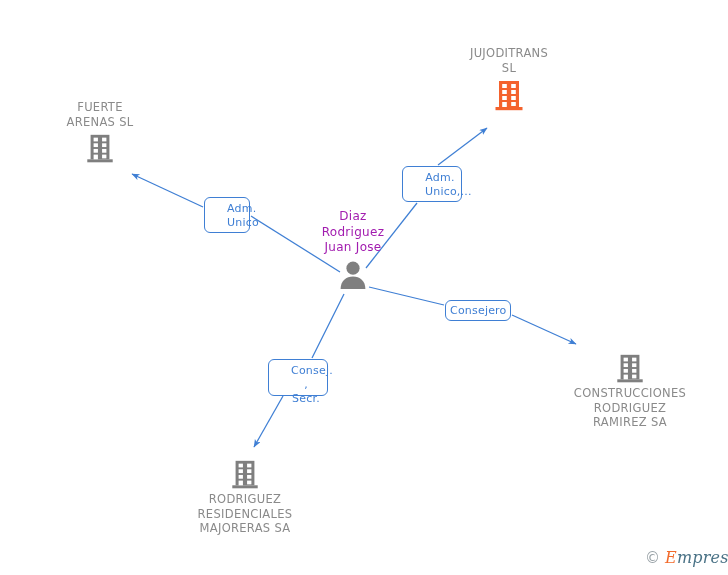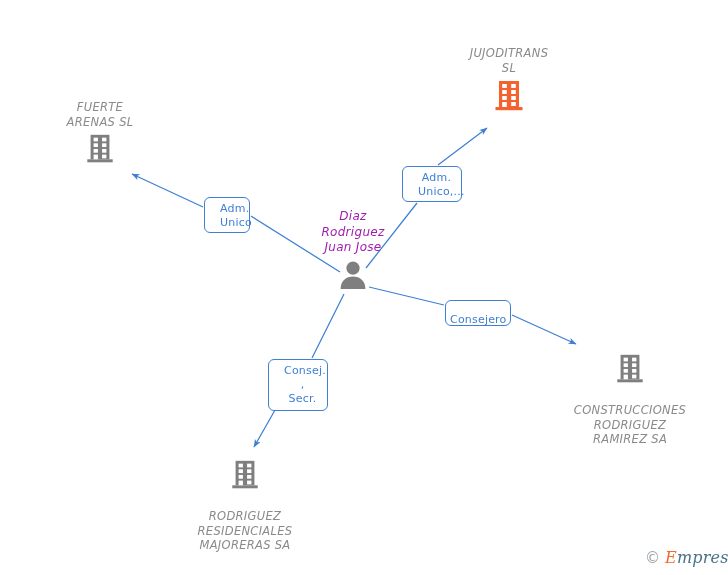--- a/index.html
+++ b/index.html
@@ -30,45 +30,44 @@
     margin-left: -75px;
     text-align: center;
     color: #8a8a8a;
     font-size: 11.5px;
     line-height: 14.6px;
     letter-spacing: 0.3px;
   }
   .node .caption {
     display: block;
     white-space: pre-line;
-    font-style: italic;
   }
   .node.company-above .caption { margin-bottom: 3px; }
-  .node.company-below .caption { margin-top: 19px; }
+  .node.company-below .caption { margin-top: 2px; }
   .node .glyph {
     display: block;
     line-height: 0;
   }
   .node svg { display: inline-block; }
   .person-caption {
     color: #a21caf;
     font-size: 12px;
     line-height: 15.5px;
   }
   .edge-label {
     position: absolute;
     box-sizing: border-box;
     border: 1.3px solid #3f7fd4;
     border-radius: 6px;
     background: #ffffff;
     color: #3f7fd4;
     font-size: 11px;
     line-height: 14px;
     text-align: center;
-    padding: 4px 6px 5px 15px;
+    padding: 4px 6px 5px 22px;
     white-space: pre-line;
     letter-spacing: 0.2px;
   }
   #watermark {
     position: absolute;
     left: 645px;
     top: 550px;
     display: flex;
     align-items: center;
     gap: 5px;
@@ -214,23 +213,23 @@
 RESIDENCIALES
 MAJORERAS SA</span>
   </div>
 
   <div class="edge-label" style="left:204px; top:197px; width:46px; height:36px;">Adm.
 Unico</div>
 
   <div class="edge-label" style="left:402px; top:166px; width:60px; height:36px;">Adm.
 Unico,...</div>
 
-  <div class="edge-label" style="left:445px; top:300px; width:66px; height:21px; padding:12px 4px;">Consejero</div>
-
-  <div class="edge-label" style="left:268px; top:359px; width:60px; height:52px;">Consej. ,
+  <div class="edge-label" style="left:445px; top:300px; width:66px; height:21px; padding:3px 4px;">Consejero</div>
+
+  <div class="edge-label" style="left:268px; top:359px; width:60px; height:37px;">Consej. ,
 Secr.</div>
 
   <div id="watermark">
     <span class="copy">©</span>
     <span class="brand"><span class="cap">E</span><span class="rest">mpresia</span></span>
   </div>
 
 </div>
 
 </body></html>

